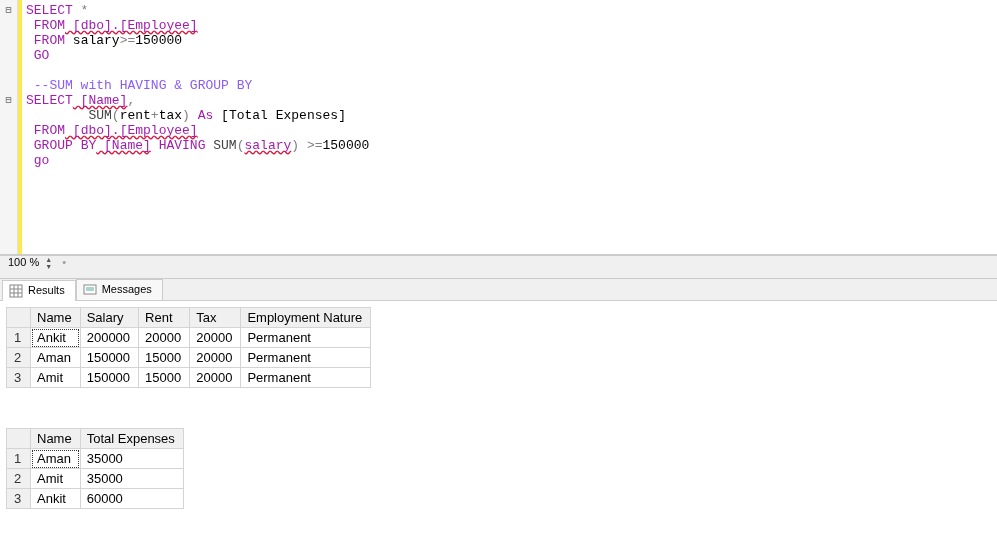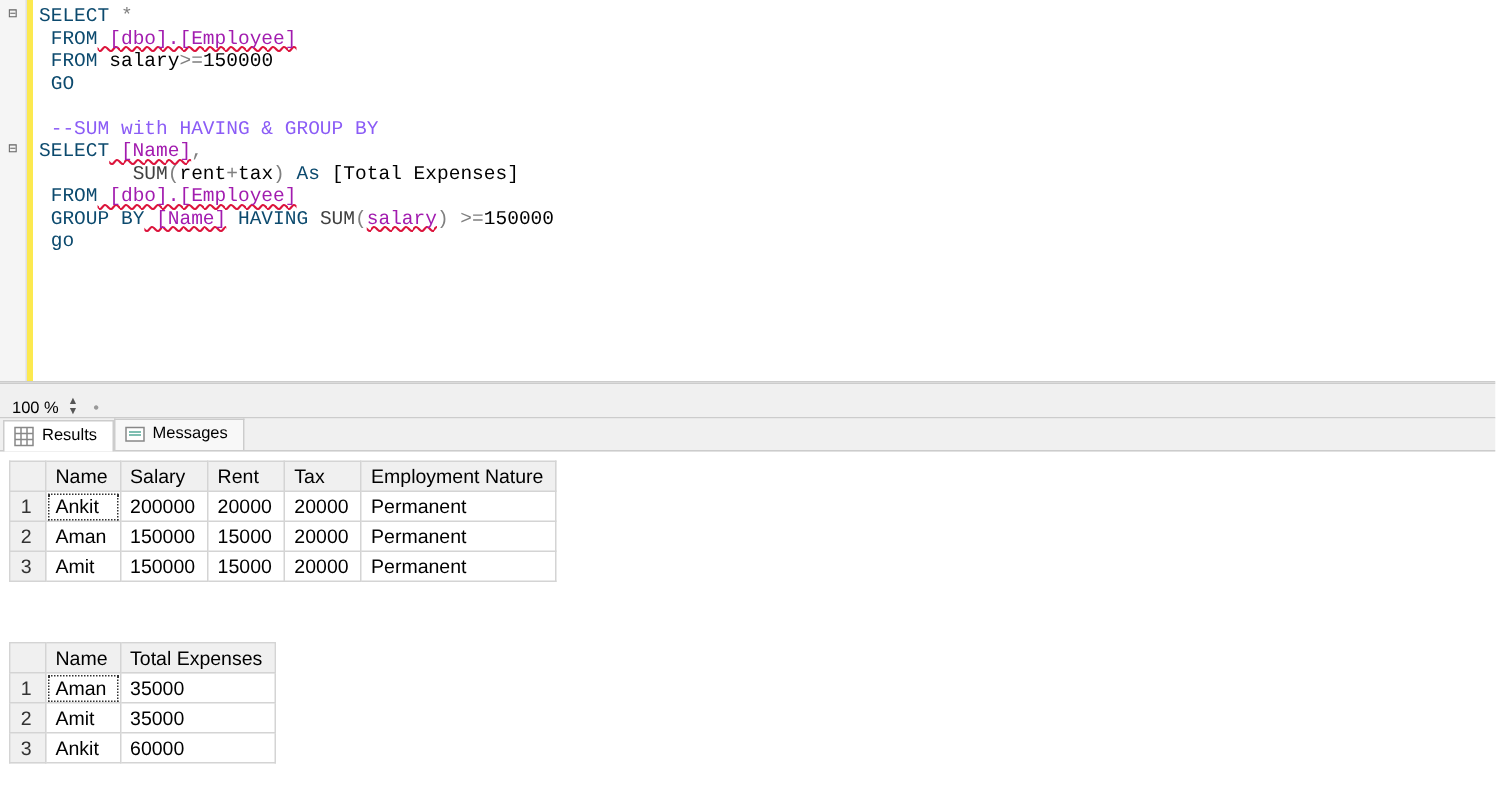--- a/index.html
+++ b/index.html
@@ -34,37 +34,37 @@
   .highlight-bar {
     width: 4px;
     background: #fce94f;
   }
   .code-area {
     flex: 1;
     padding: 3px 0 0 4px;
     line-height: 15px;
     white-space: pre;
   }
-  .tok-kw { color: #0c4a6e; }
+  .tok-kw { color: #a21caf; }
   .tok-op { color: #808080; }
   .tok-fn { color: #404040; }
   .tok-cm { color: #8b5cf6; }
   .tok-id { color: #000; }
   .tok-sq {
     color: #a21caf;
     text-decoration: underline wavy #dc143c;
     text-decoration-skip-ink: none;
   }
   .zoom-bar {
     height: 24px;
     background: #f0f0f0;
     border-top: 1px solid #ccc;
     border-bottom: 1px solid #ccc;
     display: flex;
-    align-items: flex-end;
+    align-items: flex-start;
     font-family: "Segoe UI", Tahoma, sans-serif;
     font-size: 11px;
     padding-left: 8px;
     gap: 6px;
   }
   .zoom-spin {
     display: flex;
     flex-direction: column;
   }
   .zoom-spin span {

